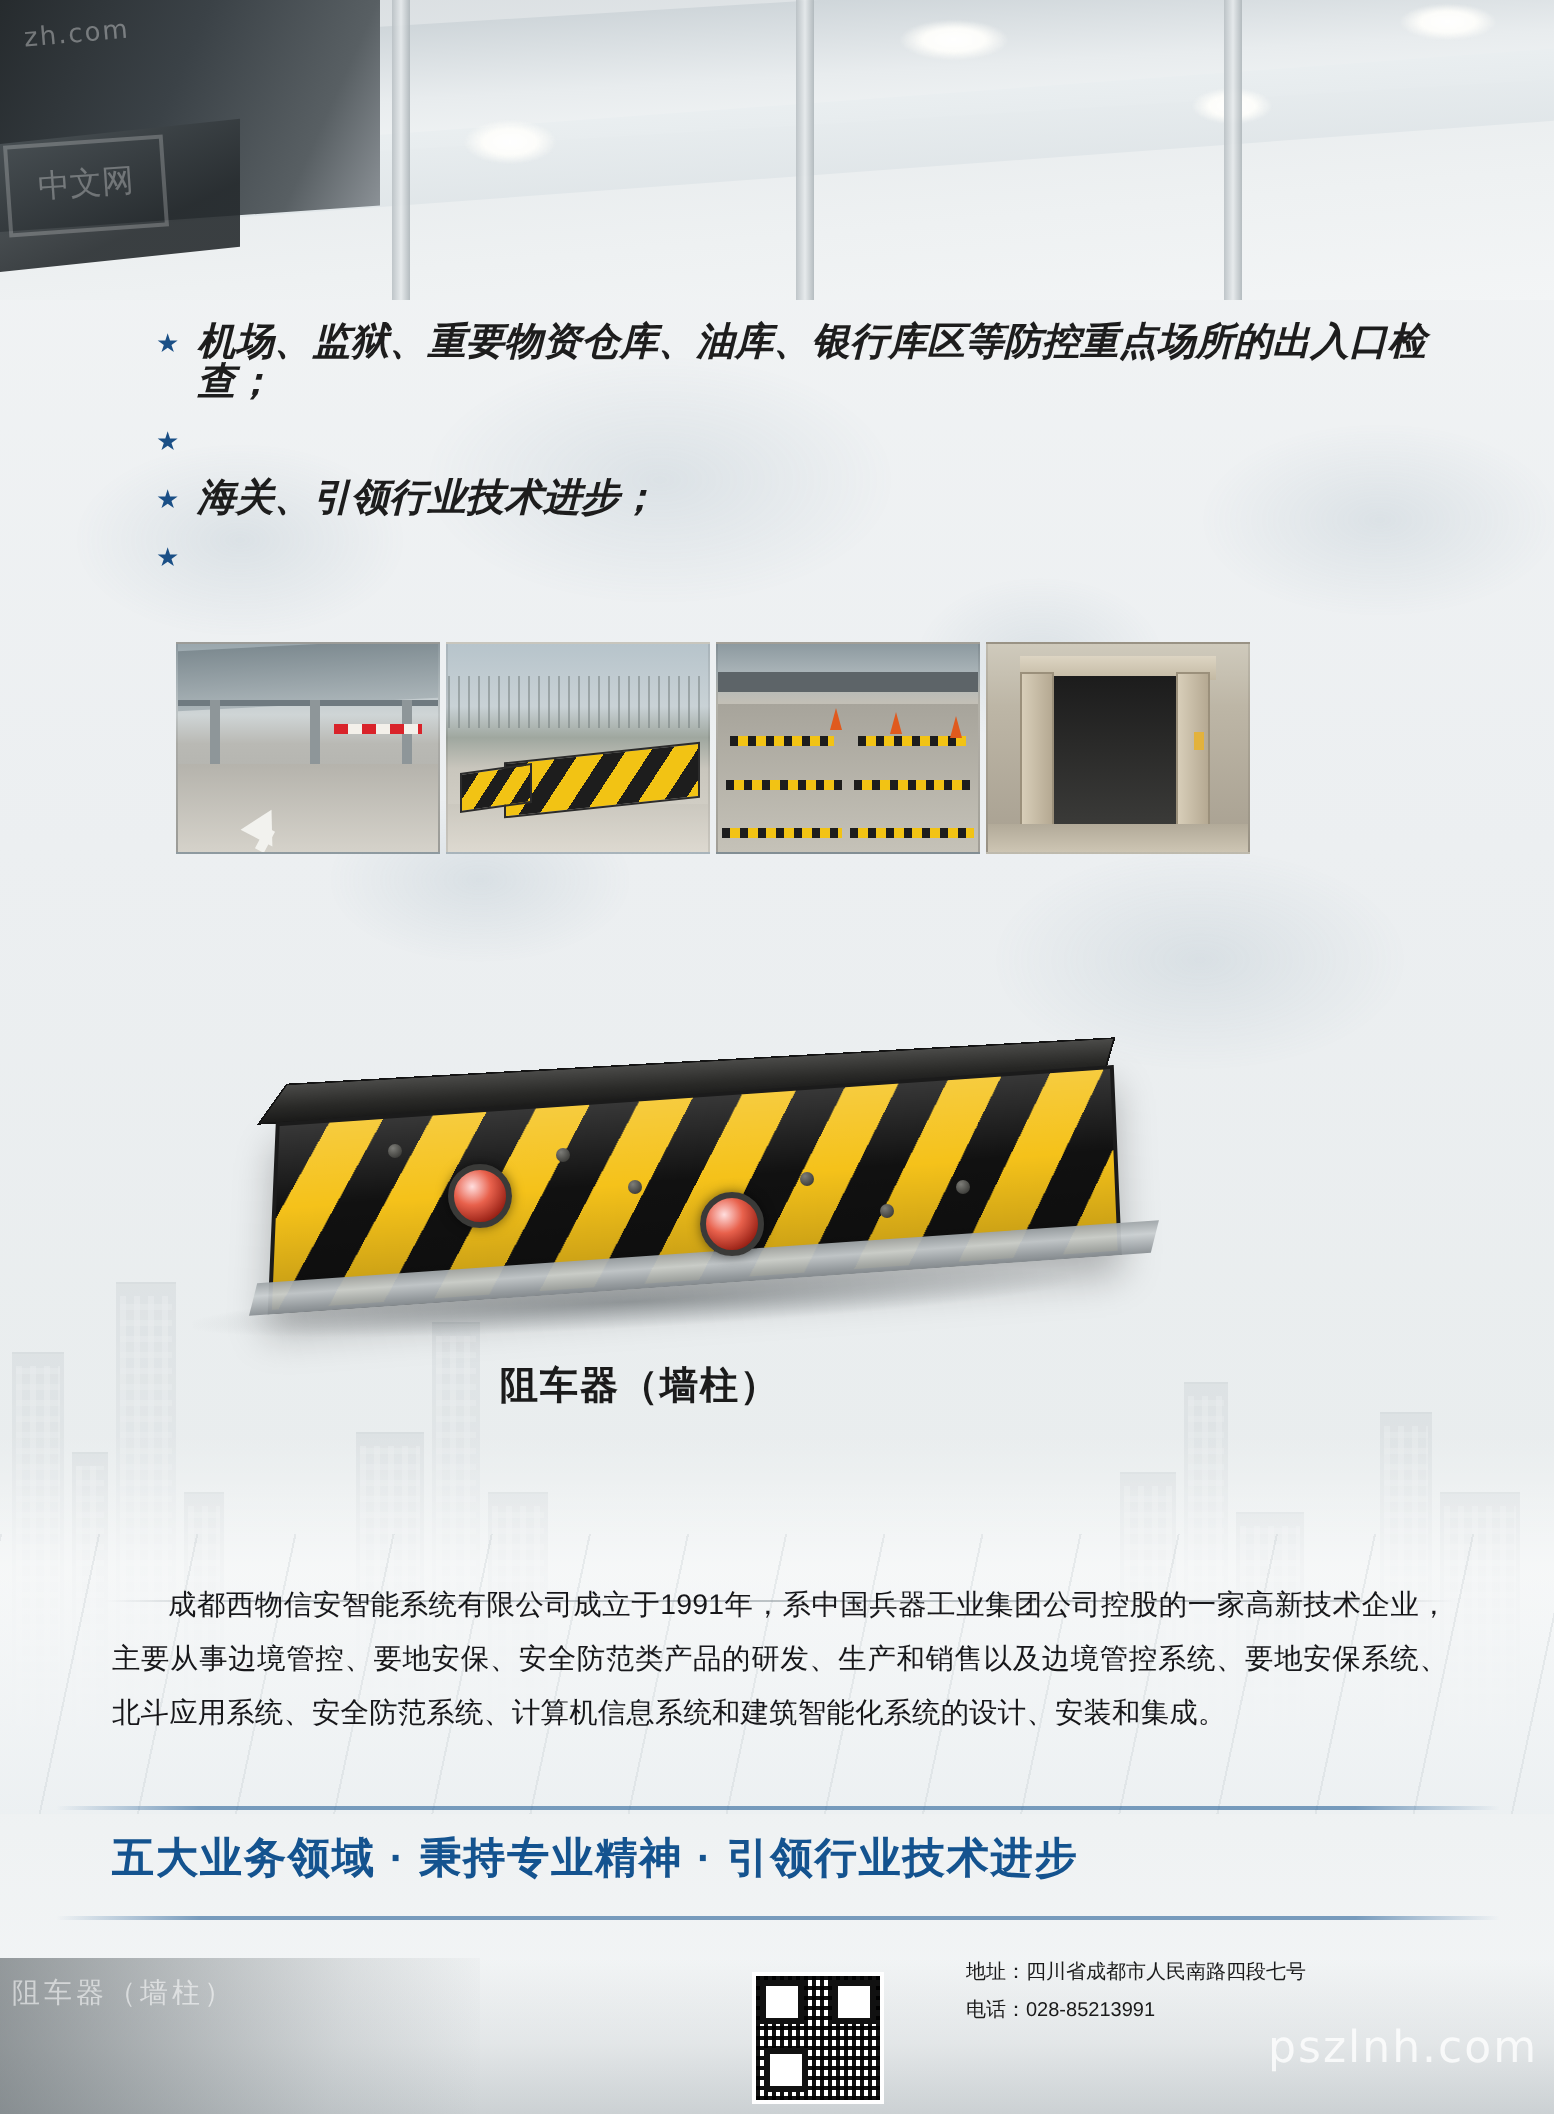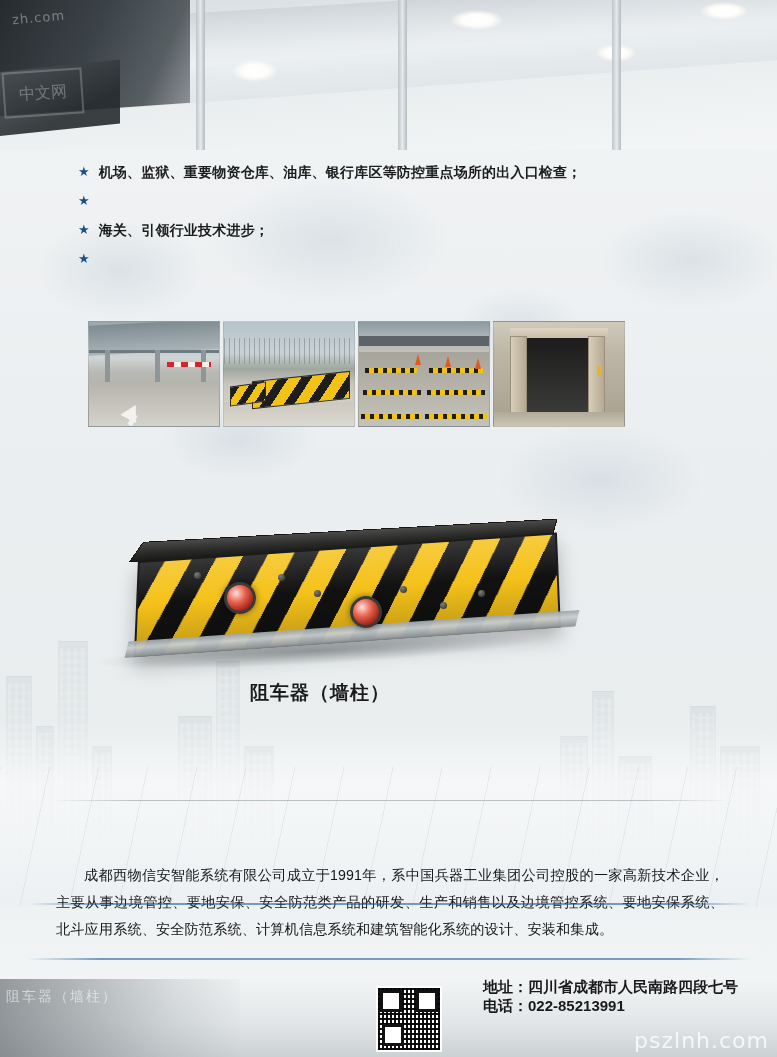--- a/index.html
+++ b/index.html
@@ -162,25 +162,26 @@
     margin-bottom: 9px;
   }
   .star {
     color: #1a4f86;
     font-size: 13px;
     line-height: 20px;
     margin-right: 9px;
     flex: 0 0 auto;
   }
   .app-text {
-    font-size: 14px;
+    font-size: 19px;
     font-weight: bold;
     color: #1d1d1d;
     line-height: 20px;
     letter-spacing: .2px;
+    font-style: italic;
   }
 
   
   .photo-strip {
     position: absolute;
     left: 88px; top: 321px;
     display: flex;
     gap: 3px;
   }
   .photo {
@@ -292,21 +293,21 @@
 
   
   .company-sep-top {
     position: absolute;
     left: 52px; top: 800px;
     width: 676px; height: 1px;
     background: linear-gradient(90deg, rgba(140,150,155,0) 0%, rgba(140,150,155,.55) 12%, rgba(140,150,155,.55) 88%, rgba(140,150,155,0) 100%);
   }
   .company-text {
     position: absolute;
-    left: 56px; top: 862px;
+    left: 56px; top: 790px;
     width: 668px;
     font-size: 14.2px;
     line-height: 27px;
     color: #17171a;
     text-align: justify;
     text-indent: 28px;
     letter-spacing: .1px;
   }
   .slogan {
     position: absolute;
@@ -361,37 +362,36 @@
     position: absolute;
     left: 4px; bottom: 4px;
     width: 16px; height: 16px;
     border: 3px solid #111;
     background: #fff;
   }
 
   .contact {
     position: absolute;
     left: 483px; top: 977px;
-    font-size: 15px;
+    font-size: 10px;
     line-height: 19px;
     color: #1a1a1a;
-    font-weight: bold;
   }
   .contact div { white-space: nowrap; }
 
   .footer-wm-left {
     position: absolute;
     left: 6px; top: 988px;
     font-size: 14px;
     color: rgba(255,255,255,.55);
     letter-spacing: 2px;
   }
   .footer-wm-right {
     position: absolute;
-    right: 8px; bottom: 4px;
+    right: 8px; bottom: 20px;
     font-size: 22px;
     color: rgba(255,255,255,.78);
     letter-spacing: 1px;
     font-family: "DejaVu Sans", sans-serif;
     margin-left: 24px;
   }
   .footer-dark {
     position: absolute;
     left: 0; bottom: 0;
     width: 777px; height: 78px;
@@ -521,32 +521,33 @@
     <div class="bolt" style="left:282px; top:66px;"></div>
     <div class="bolt" style="left:322px; top:82px;"></div>
     <div class="bolt" style="left:360px; top:70px;"></div>
   </div>
   <div class="prod-caption">阻车器（墙柱）</div>
 
   <div class="company-sep-top"></div>
   <div class="company-text">成都西物信安智能系统有限公司成立于1991年，系中国兵器工业集团公司控股的一家高新技术企业，主要从事边境管控、要地安保、安全防范类产品的研发、生产和销售以及边境管控系统、要地安保系统、北斗应用系统、安全防范系统、计算机信息系统和建筑智能化系统的设计、安装和集成。</div>
 
   <div class="blue-rule"></div>
+  <div class="slogan">五大业务领域 · 秉持专业精神 · 引领行业技术进步</div>
   <div class="blue-rule2"></div>
 
   <div class="footer-dark"></div>
   <div class="footer-dark-left"></div>
 
   <div class="qr">
     <div class="qr-inner">
       <div class="qr-bl"></div>
     </div>
   </div>
 
   <div class="contact">
     <div>地址：四川省成都市人民南路四段七号</div>
-    <div>电话：022-85213991</div>
+    <div>电话：028-85213991</div>
   </div>
 
   <div class="footer-wm-left">阻车器（墙柱）</div>
   <div class="footer-wm-right">pszlnh.com</div>
 
 </div>
 
 </body></html>

